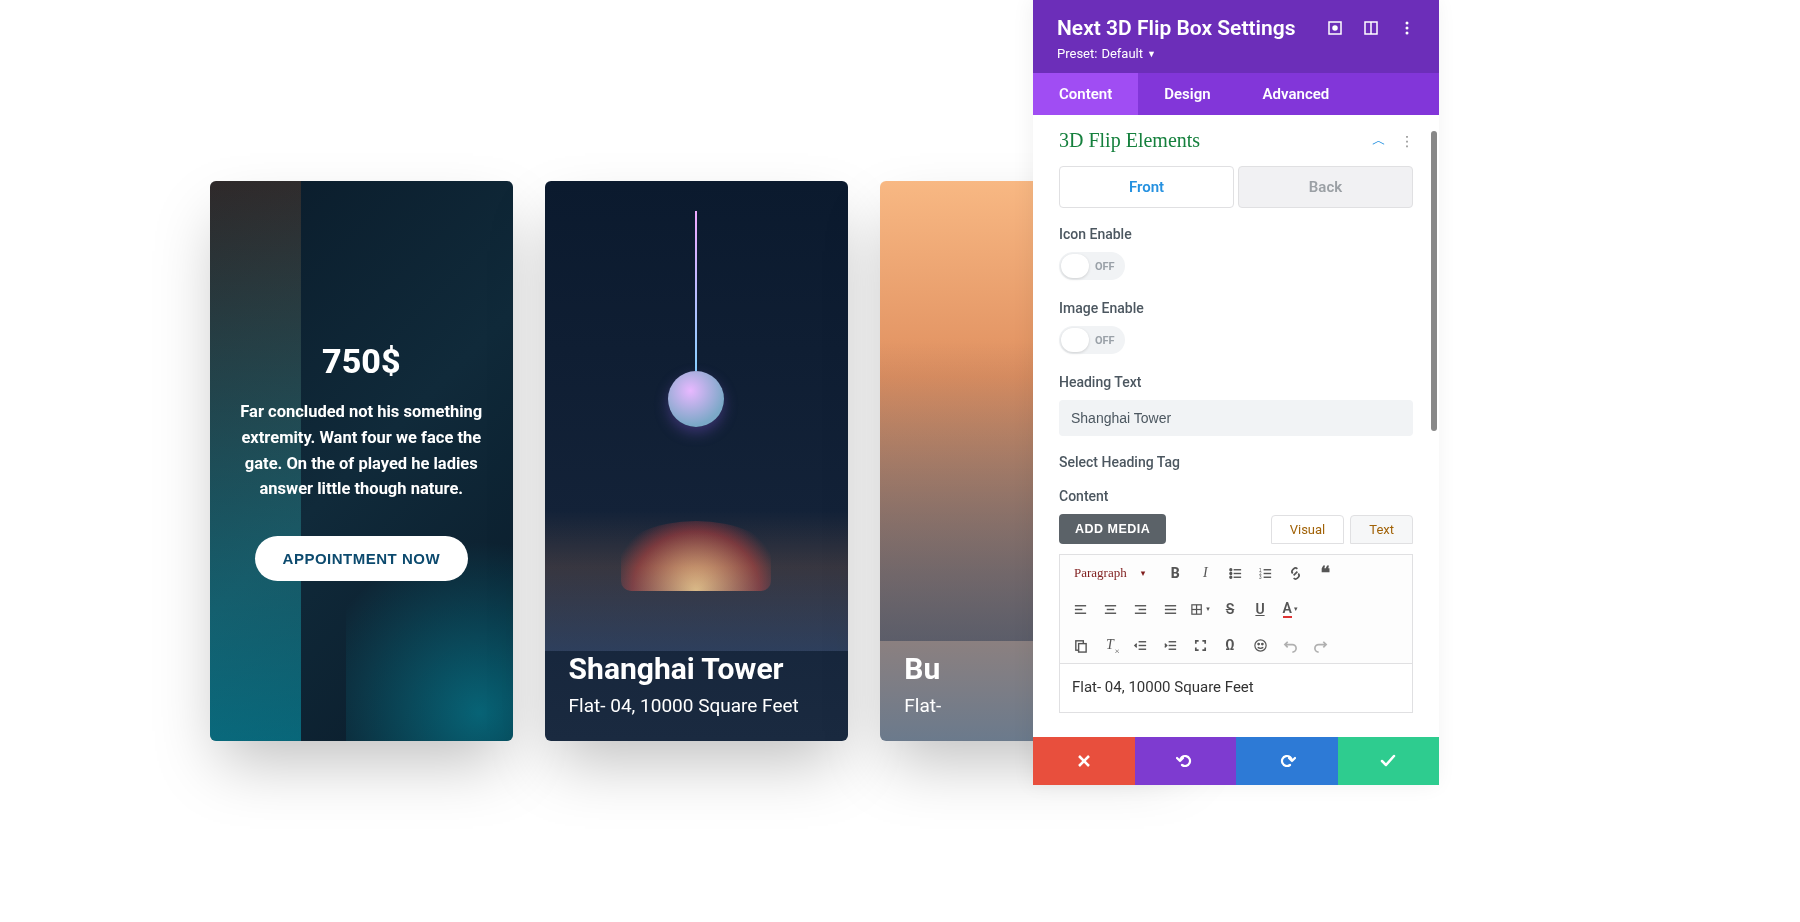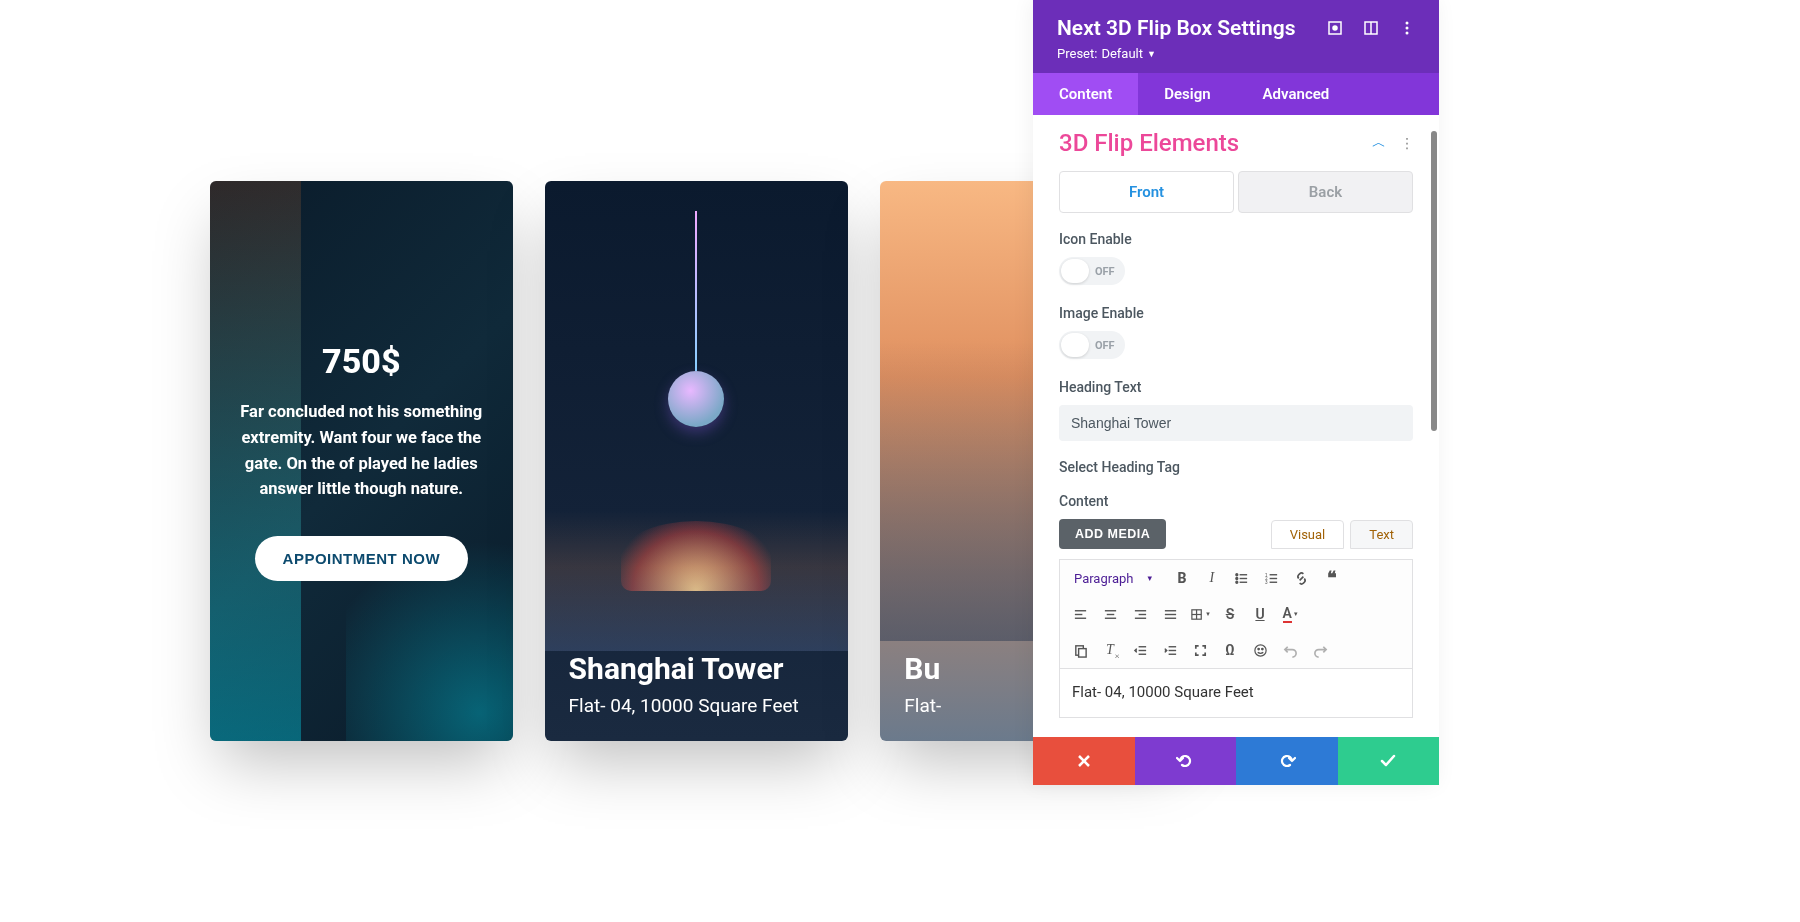--- a/index.html
+++ b/index.html
@@ -37,21 +37,21 @@
 .header-actions { display: flex; gap: 20px; padding-top:4px;}
 .header-icon { width: 16px; height: 16px; cursor: pointer; }
 
 .tabs { display: flex; background: #8236d9; }
 .tab { flex: 0 0 auto; padding: 12px 26px; color: #fff; font-size: 15px; font-weight: 600; cursor: pointer; }
 .tab.active { background: #a04df3; }
 
 .panel-body { flex: 1; overflow-y: auto; padding: 14px 26px 10px; position:relative;}
 .scroll-indicator { position:absolute; right:2px; top:16px; width:6px; height:300px; background:#888; border-radius:3px;}
 .section-header { display: flex; align-items: center; justify-content: space-between; margin-bottom: 14px; }
-.section-title { color: #ec4899; font-size: 24px; font-weight: 500; }
+.section-title { color: #15803d; font-size: 20px; font-weight: 500; font-family: Liberation Serif, serif; }
 .section-actions { display: flex; gap: 14px; align-items:center;}
 .chevron { color:#2591e0; font-size:14px; cursor:pointer;}
 .dots { color:#888; cursor:pointer; letter-spacing:-1px; font-size:14px;}
 
 .subtabs { display: flex; gap: 4px; margin-bottom: 18px; }
 .subtab { flex: 1; text-align: center; padding: 11px; border: 1px solid #e0e0e2; border-radius: 4px; font-size: 15px; font-weight: 600; cursor: pointer; background:#fff; }
 .subtab.active { color: #2591e0; }
 .subtab.inactive { background: #f1f1f3; color: #9ba0a5; }
 
 .field-label { font-size: 14px; color: #4c5760; font-weight: 500; margin-bottom: 10px; }
@@ -66,21 +66,21 @@
 .select-wrap::after { content:""; position:absolute; right:12px; top:50%; width:0; height:0; border-left:4px solid transparent; border-right:4px solid transparent; border-bottom:4px solid #333; transform:translateY(-8px);}
 .select-wrap::before { content:""; position:absolute; right:12px; top:50%; width:0; height:0; border-left:4px solid transparent; border-right:4px solid transparent; border-top:4px solid #333; transform:translateY(2px);}
 
 .content-row { display: flex; align-items: center; justify-content: space-between; margin-bottom: 10px; }
 .add-media { background: #5b6268; color: #fff; border: none; border-radius: 4px; padding: 8px 16px; font-size: 12.5px; font-weight: 700; letter-spacing: 0.5px; cursor: pointer; }
 .editor-tabs { display: flex; gap: 6px; }
 .editor-tab { padding: 6px 18px; border: 1px solid #e0e0e2; border-top-left-radius: 4px; border-top-right-radius: 4px; font-size: 13px; cursor: pointer; background:#f6f7f8; color:#a16207;}
 .editor-tab.active { background: #fff; }
 
 .toolbar { border: 1px solid #e0e0e2; border-bottom: none; padding: 4px 6px; display: flex; flex-wrap: wrap; align-items: center; gap: 2px; background:#fdfdfd; }
-.format-select { font-size: 13px; color: #4c1d95; padding: 4px 8px; border:none; background:transparent; margin-right:6px; display:flex; align-items:center; gap:4px;}
+.format-select { font-size: 13px; color: #7f1d1d; padding: 4px 8px; border:none; background:transparent; margin-right:6px; display:flex; align-items:center; gap:4px;font-family:Liberation Serif, serif;}
 .format-select::after { content:"▾"; font-size:9px; margin-left:10px;}
 .tb-btn { width: 28px; height: 28px; display: inline-flex; align-items: center; justify-content: center; cursor: pointer; color: #555; border-radius: 3px; font-size: 14px; }
 .tb-btn.bold { font-weight: 800; }
 .tb-btn.italic { font-style: italic; font-family: Georgia, serif; }
 .tb-btn svg { width: 15px; height: 15px; }
 .toolbar-row2 { border-top:none; }
 
 .editor-content { border: 1px solid #e0e0e2; padding: 14px 12px; font-size: 15px; color: #333; min-height: 50px; background:#fff;}
 
 .panel-footer { display: flex; height: 48px; }

